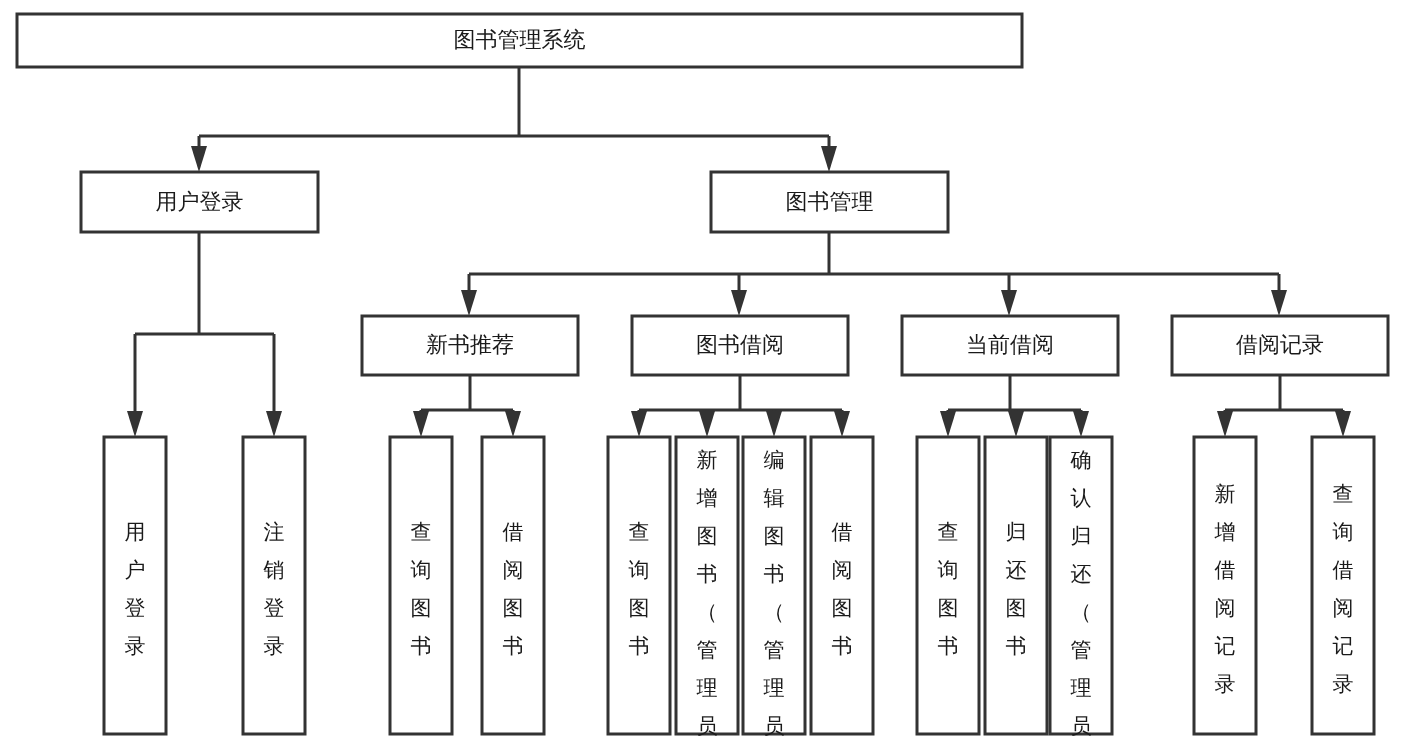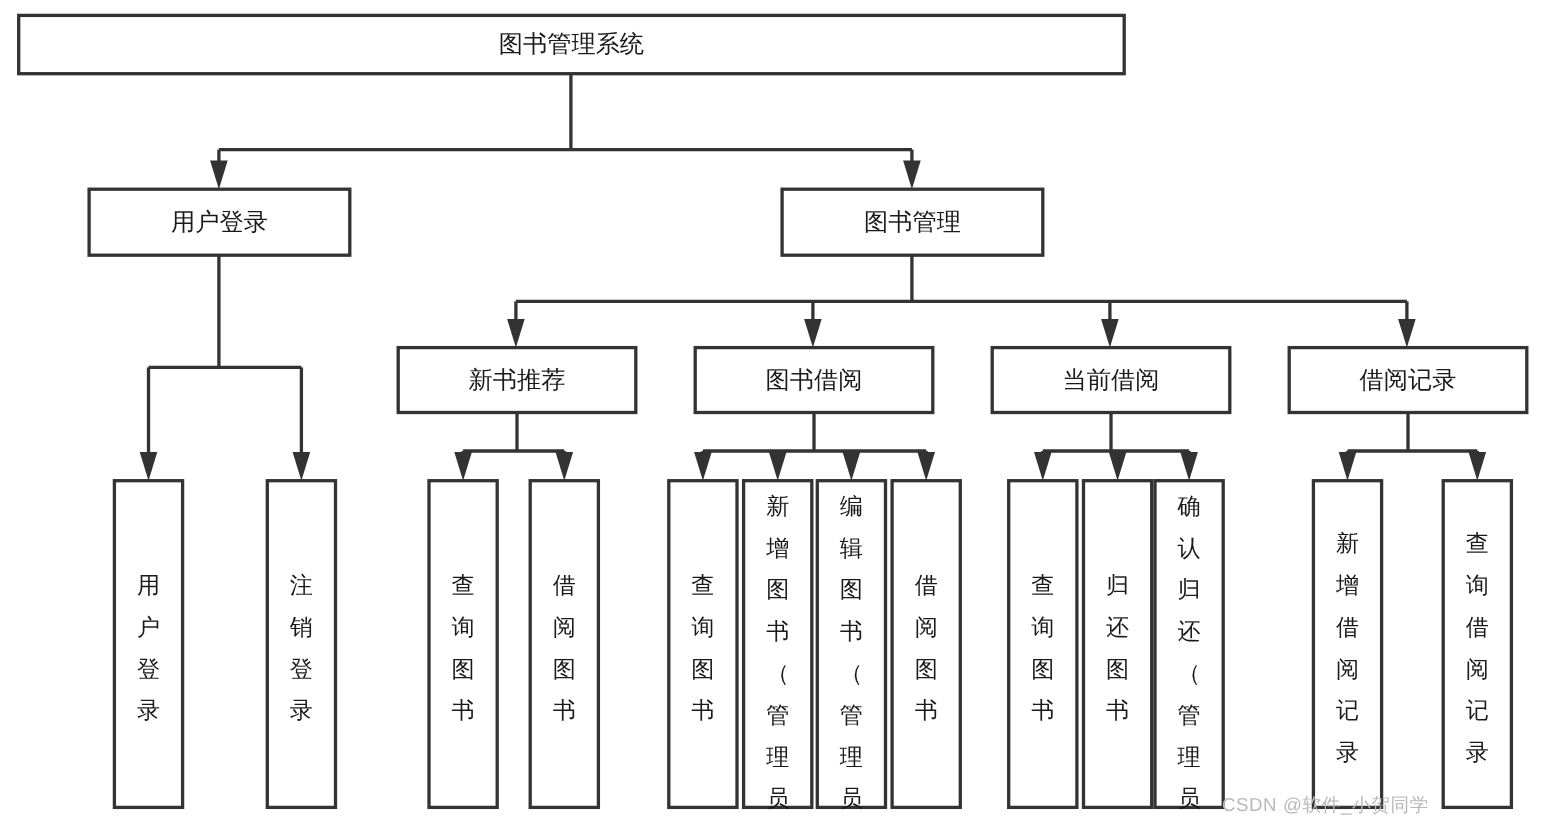--- a/index.html
+++ b/index.html
@@ -12,21 +12,20 @@
     width: 1405px;
     height: 747px;
     font-family: "Liberation Sans", "DejaVu Sans", sans-serif;
     overflow: hidden;
     position: relative;
   }
   #diagram-root {
     position: relative;
     width: 1287px;
     height: 747px;
-    padding-left: 20px;
   }
   svg.diagram-canvas {
     position: absolute;
     left: 0;
     top: 0;
     width: 1405px;
     height: 747px;
     display: block;
   }
   .node-box {
@@ -218,14 +217,13 @@
         <g>
           <rect x="1194" y="437" width="62" height="297" class="node-box"></rect>
           <text x="1225" y="0" class="node-label-v"><tspan x="1225" y="501.14">新</tspan><tspan x="1225" y="539.14">增</tspan><tspan x="1225" y="577.14">借</tspan><tspan x="1225" y="615.14">阅</tspan><tspan x="1225" y="653.14">记</tspan><tspan x="1225" y="691.14">录</tspan></text>
         </g>
         <g>
           <rect x="1312" y="437" width="62" height="297" class="node-box"></rect>
           <text x="1343" y="0" class="node-label-v"><tspan x="1343" y="501.14">查</tspan><tspan x="1343" y="539.14">询</tspan><tspan x="1343" y="577.14">借</tspan><tspan x="1343" y="615.14">阅</tspan><tspan x="1343" y="653.14">记</tspan><tspan x="1343" y="691.14">录</tspan></text>
         </g>
       </g>
   </svg>
-  <div class="watermark-text">CSDN @软件_小贺同学</div>
 </div>
 
 </body></html>

